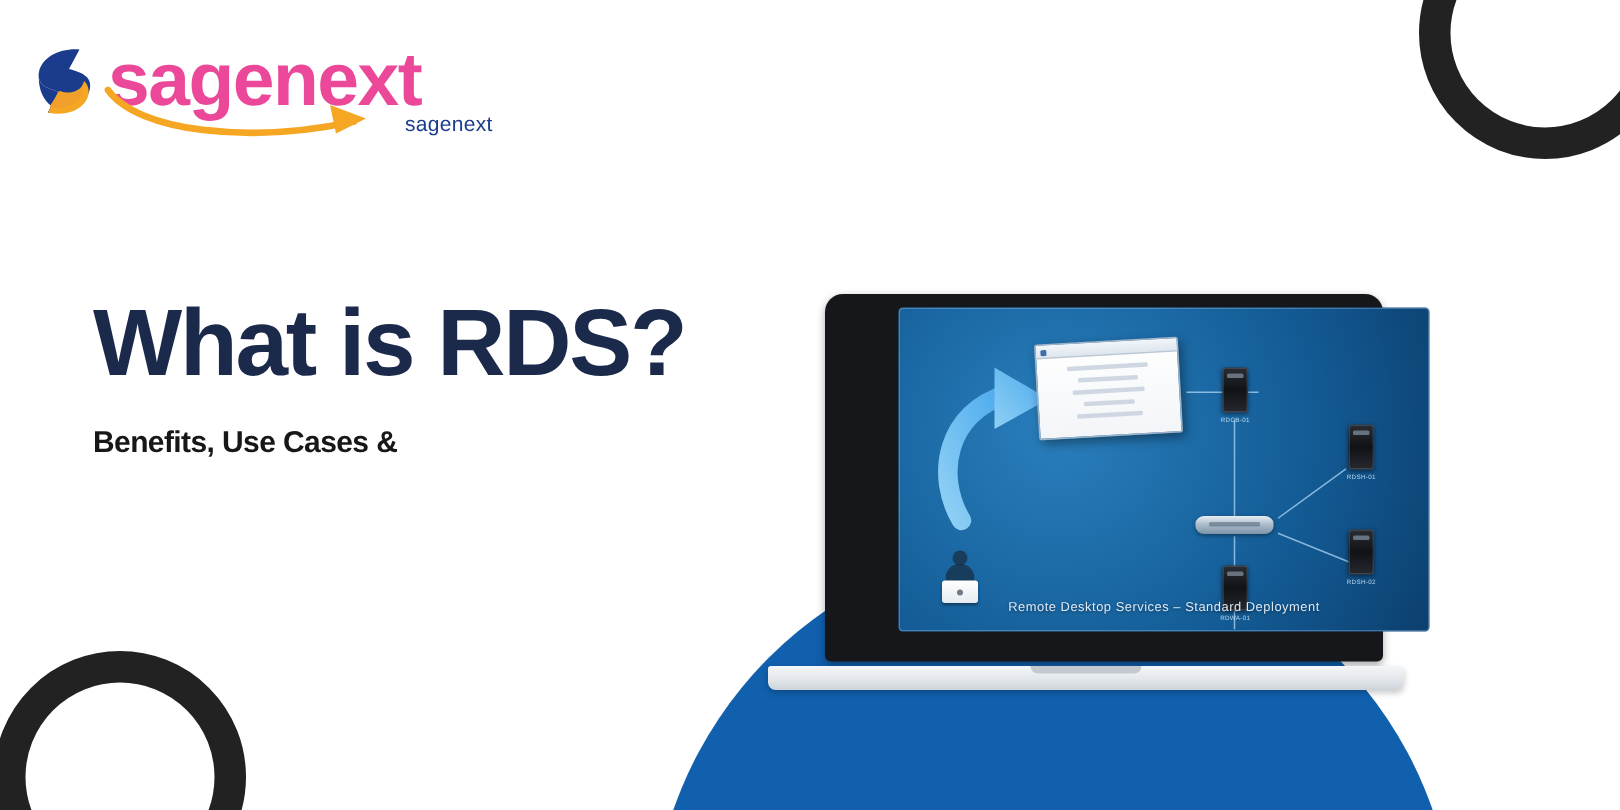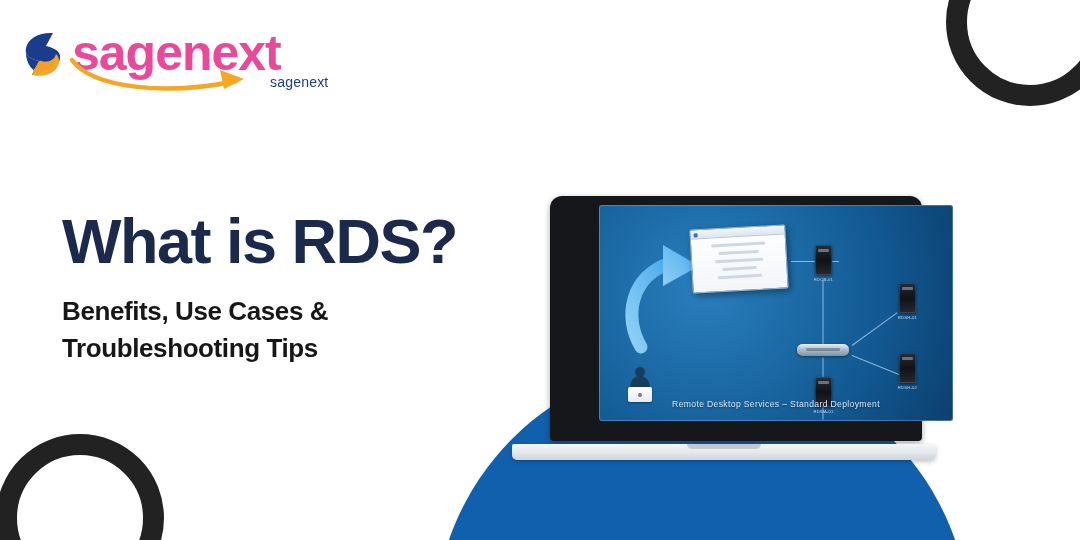--- a/index.html
+++ b/index.html
@@ -48,24 +48,24 @@
   #logo-sub {
     position:absolute; left:252px; top:56px;
     font-size:14px; font-weight:normal; color:#1B3C8C;
     letter-spacing:0.2px;
   }
 
   
   #headline-block { position:absolute; left:62px; top:198px; width:470px; }
   #headline {
     font-size:63px; font-weight:bold; line-height:1.0;
-    color:#1B2A4A; letter-spacing:-1.5px;margin-top:12px;
+    color:#1B2A4A; letter-spacing:-1.5px;
   }
   .sub-line {
-    font-size:26px; font-weight:bold; color:#171717;
+    font-size:20px; font-weight:bold; color:#171717;
     letter-spacing:-0.4px; line-height:1.42;
   }
   #sub-lines { margin-top:20px; }
 
   
   #laptop { position:absolute; left:512px; top:196px; width:424px; height:270px; }
   #lid {
     position:absolute; left:38px; top:0;
     width:372px; height:245px;
     background:#15171a;
@@ -220,21 +220,20 @@
       <path d="M4 6 C24 34 98 42 168 27" stroke="#F5A623" stroke-width="4.5" fill="none" stroke-linecap="round"></path>
       <path d="M152 16 L176 25 L156 35 Z" fill="#F5A623"></path>
     </svg>
     <div id="logo-sub">sagenext</div>
   </div>
 
   <div id="headline-block">
     <div id="headline">What is RDS?</div>
     <div id="sub-lines">
       <div class="sub-line">Benefits, Use Cases &amp;</div>
-      <div class="sub-line">Troubleshooting Tips</div>
     </div>
   </div>
 
   <div id="laptop">
     <div id="lid">
       <div id="screen">
 
         <svg style="position:absolute;left:20px;top:36px;width:96px;height:116px;">
           <defs>
             <linearGradient id="arrGrad" x1="0" y1="1" x2="1" y2="0">

